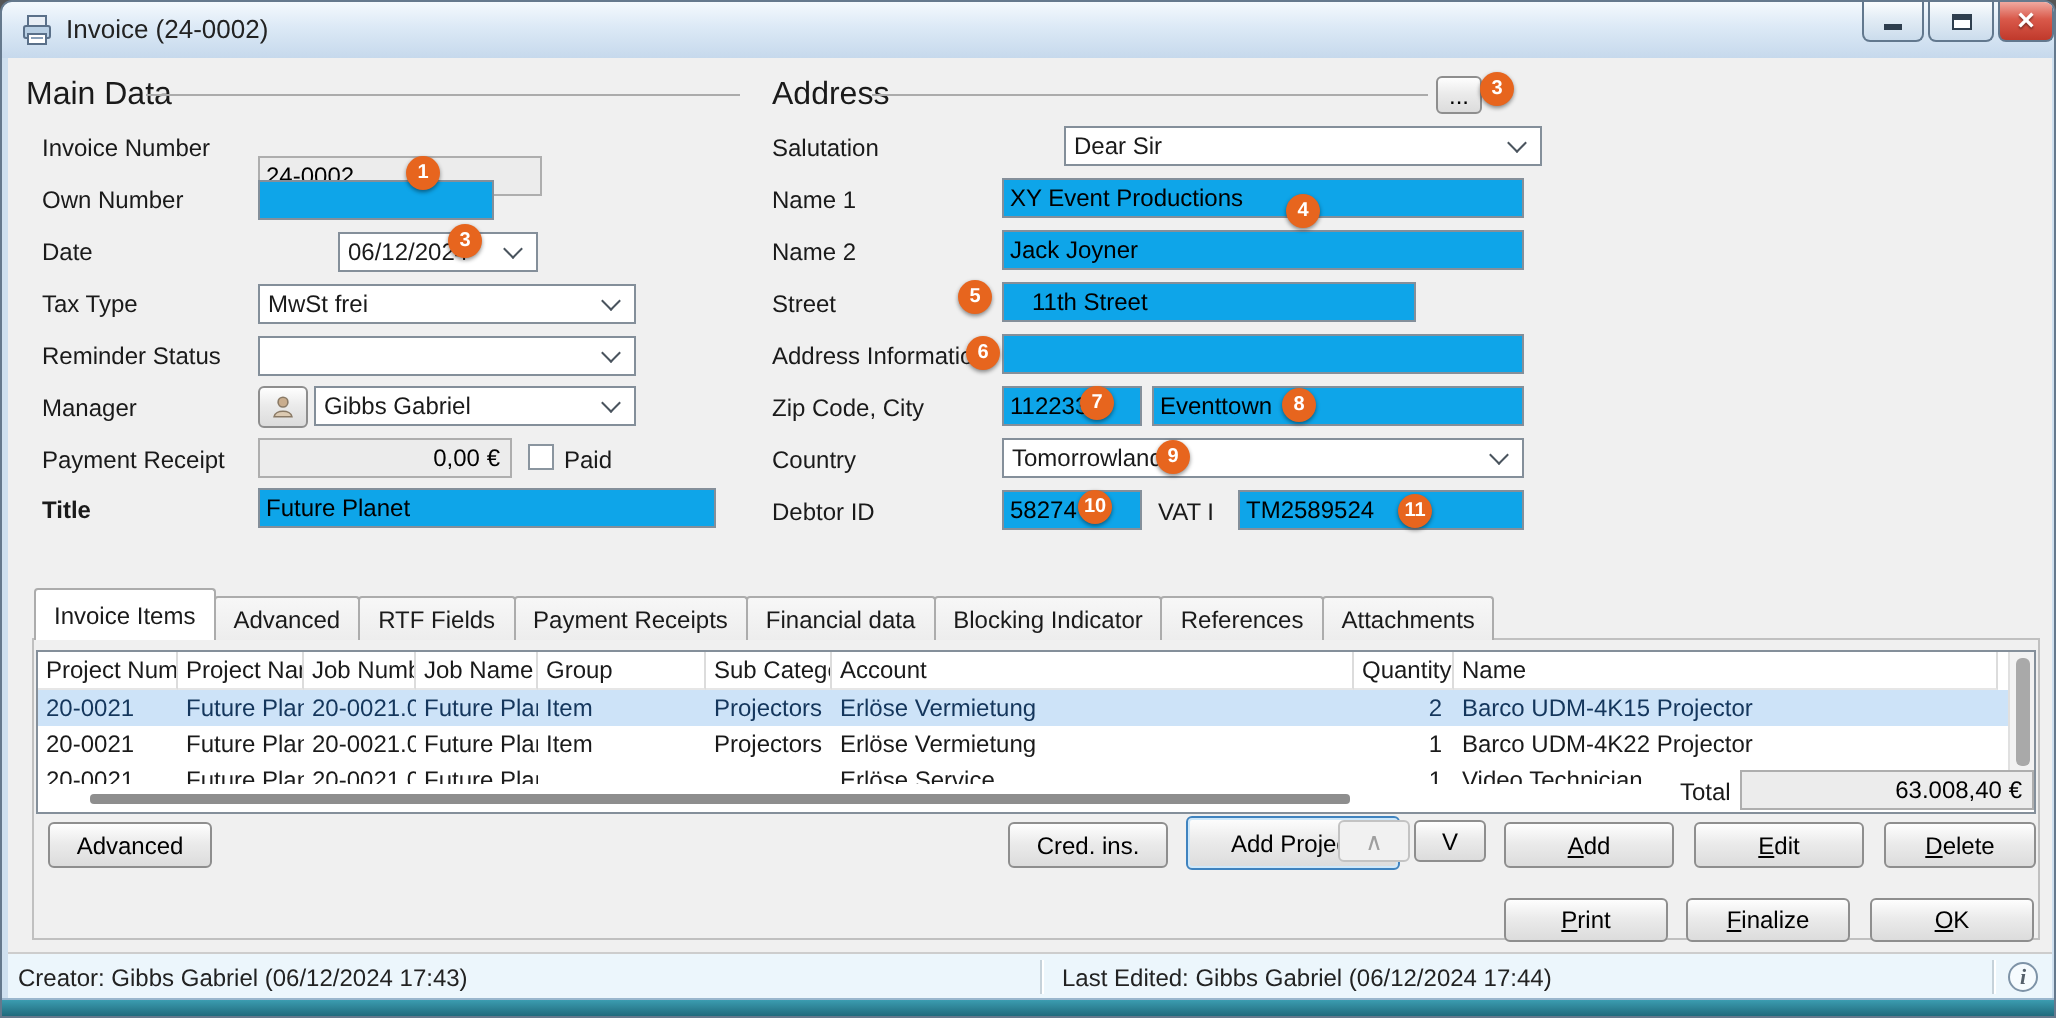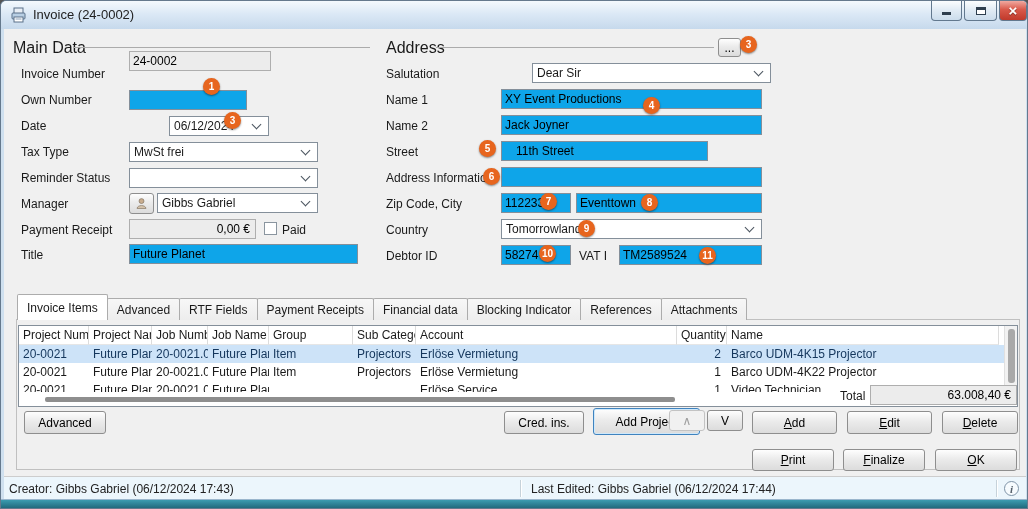--- a/index.html
+++ b/index.html
@@ -119,21 +119,21 @@
         <span class="glyph-close">×</span>
       </div>
   </div>
 
   <div class="client">
 
     <span class="legend abs" style="left:9px;top:10px;">Main Data</span>
     <div class="legend-line abs" style="left:69px;top:18px;width:297px;"></div>
 
     <span class="flabel" style="left:17px;top:38px;">Invoice Number</span>
-    <input class="tb ro" style="left: 125px; top: 22px; width: 142px;" readonly="" value="24-0002">
+    <input class="tb ro" style="left: 125px; top: 49px; width: 142px;" readonly="" value="24-0002">
 
     <span class="flabel" style="left:17px;top:64px;">Own Number</span>
     <input class="tb" style="left: 125px; top: 61px; width: 118px;" value="">
 
     <span class="flabel" style="left:17px;top:90px;">Date</span>
     <div class="combo" style="left:141px;top:87px;width:100px;margin-left:24px;">
       <span class="val">06/12/2024</span>
       <span class="chev"></span>
     </div>
 
@@ -159,21 +159,21 @@
     <div class="combo" style="left:153px;top:164px;width:161px;">
       <span class="val">Gibbs Gabriel</span>
       <span class="chev"></span>
     </div>
 
     <span class="flabel" style="left:17px;top:194px;">Payment Receipt</span>
     <input class="tb ro right" style="left: 125px; top: 190px; width: 127px;" readonly="" value="0,00 €">
     <span class="checkbox" style="left:260px;top:193px;"></span>
     <span class="flabel" style="left:278px;top:194px;">Paid</span>
 
-    <span class="flabel" style="left:17px;top:219px;">Title</span>
+    <span class="flabel" style="left:17px;top:219px;font-weight:bold;">Title</span>
     <input class="tb" style="left: 125px; top: 215px; width: 229px;" value="Future Planet">
 
     <span class="legend abs" style="left:382px;top:10px;">Address</span>
     <div class="legend-line abs" style="left:432px;top:18px;width:278px;"></div>
     <div class="btn" style="left:714px;top:9px;width:23px;height:19px;">...</div>
 
     <span class="flabel" style="left:382px;top:38px;">Salutation</span>
     <div class="combo" style="left:508px;top:34px;width:239px;margin-left:20px;">
       <span class="val">Dear Sir</span>
       <span class="chev"></span>

